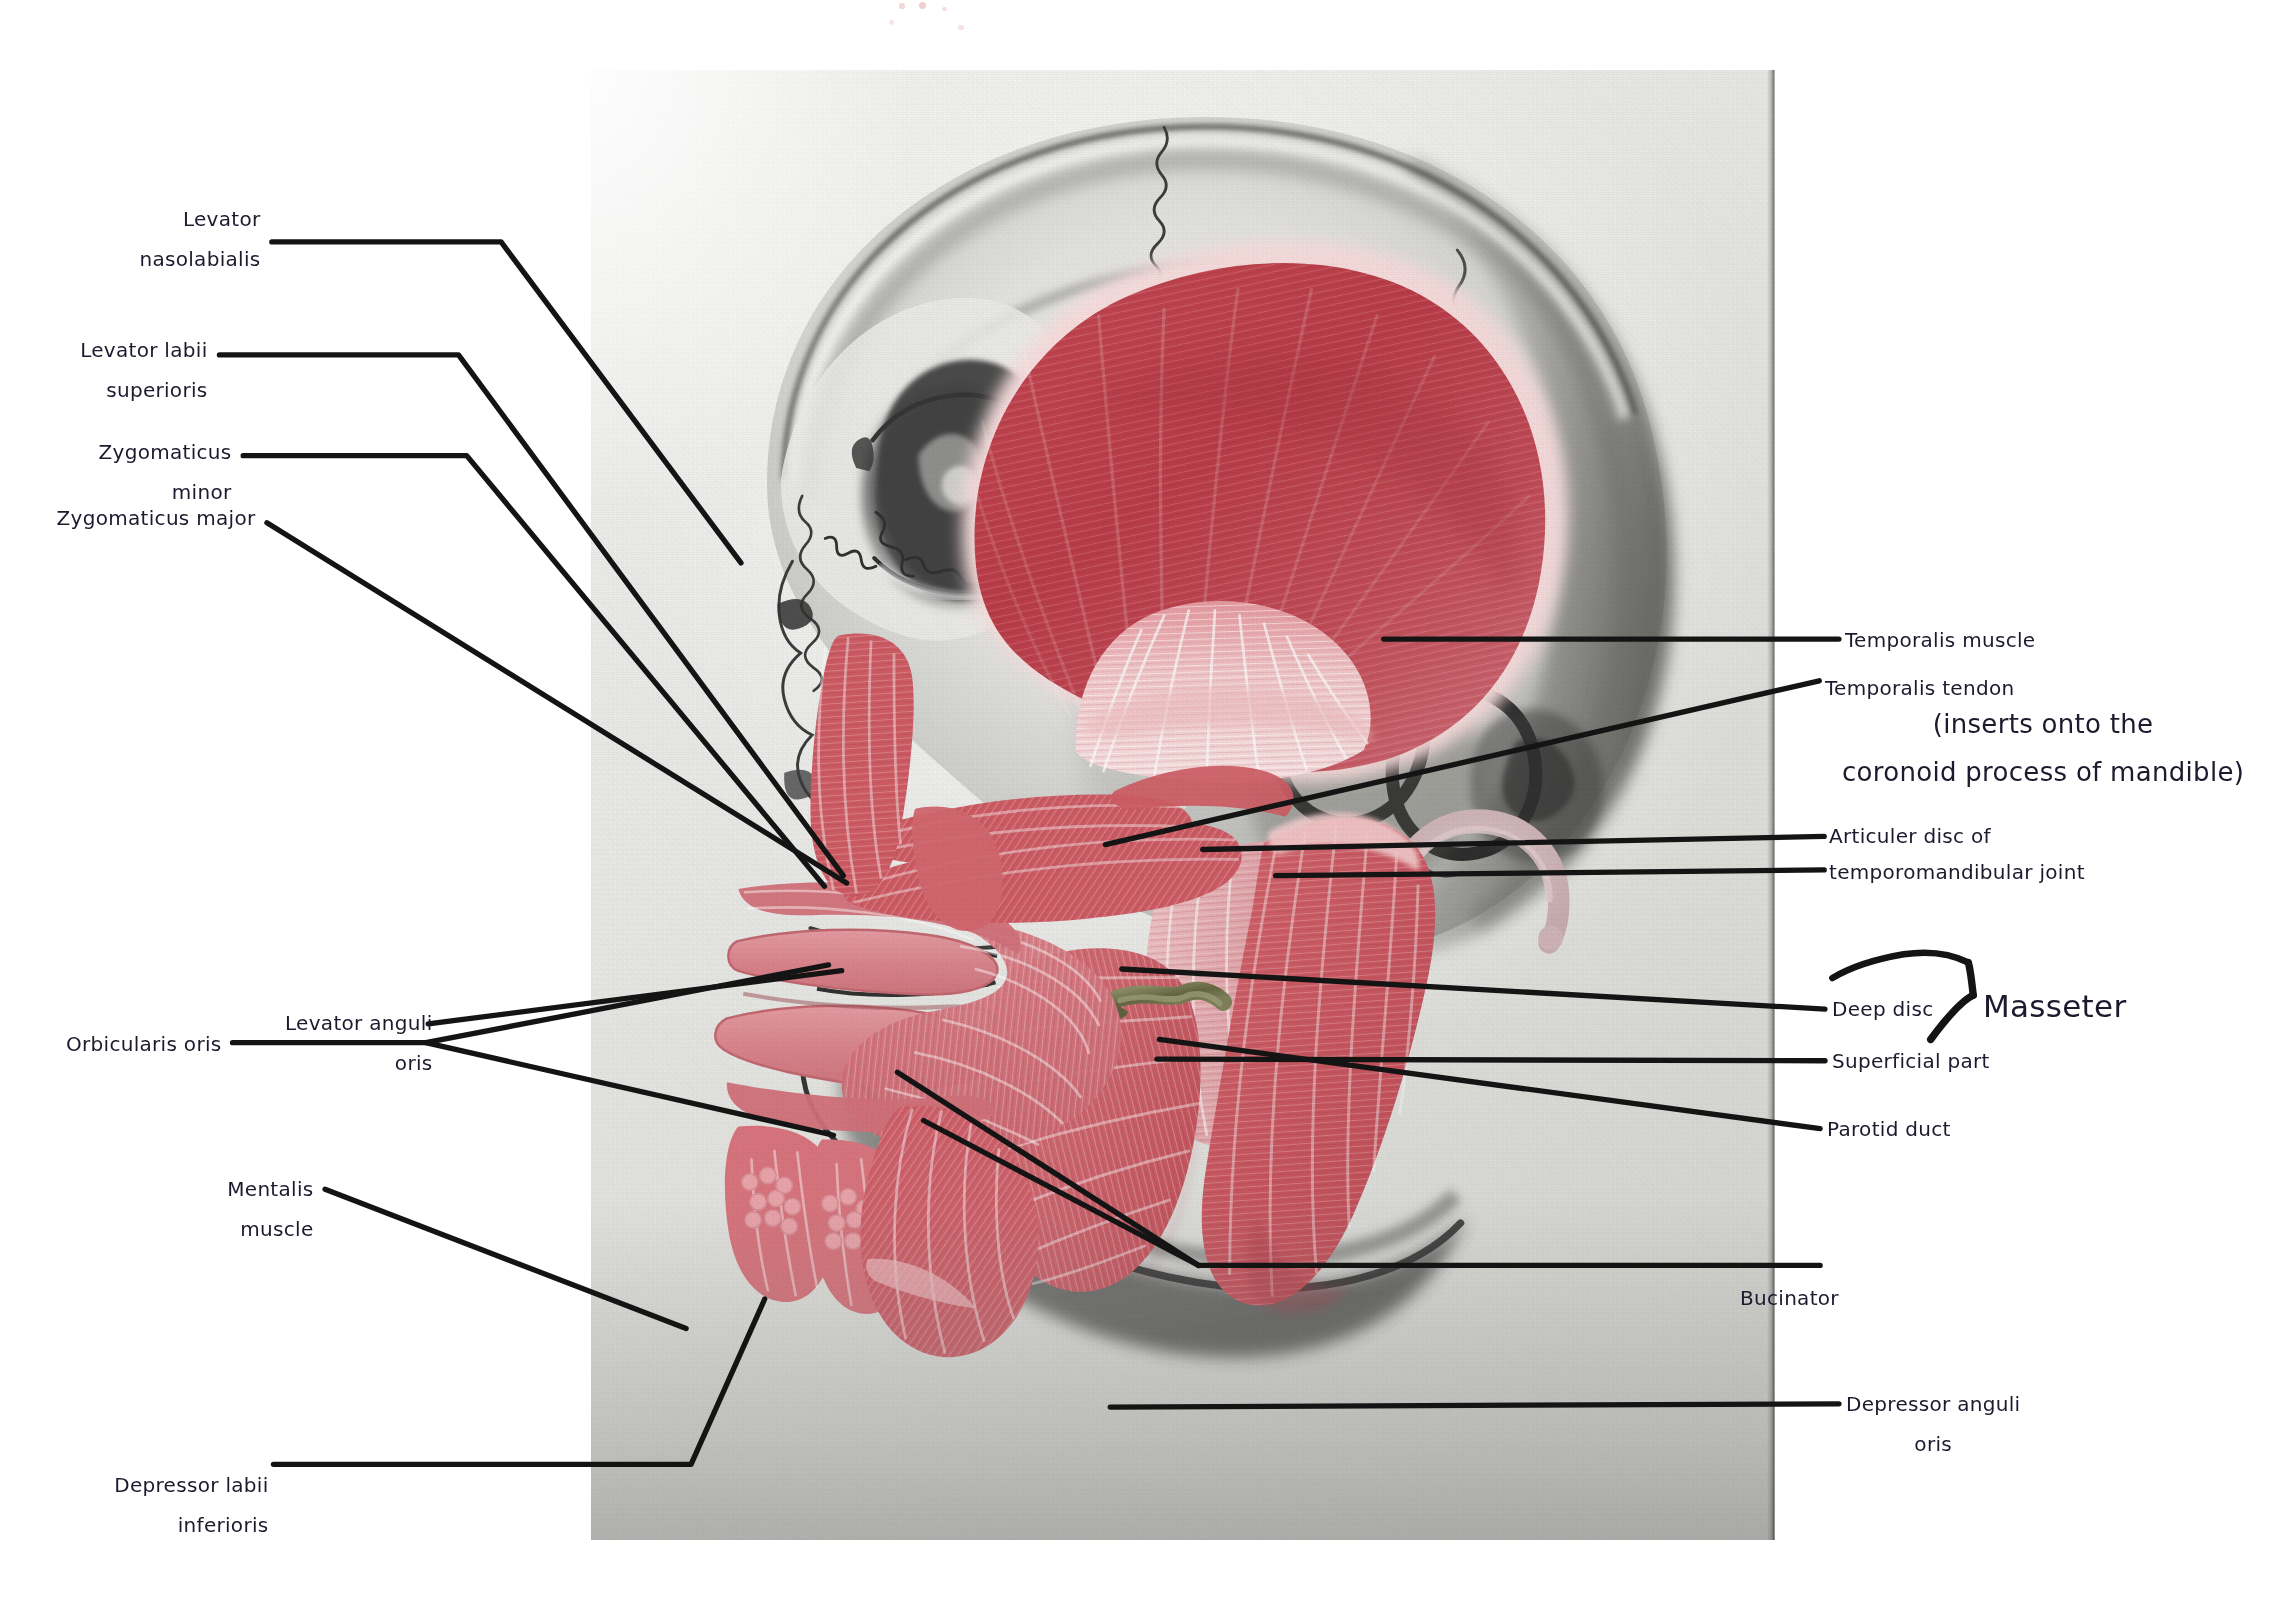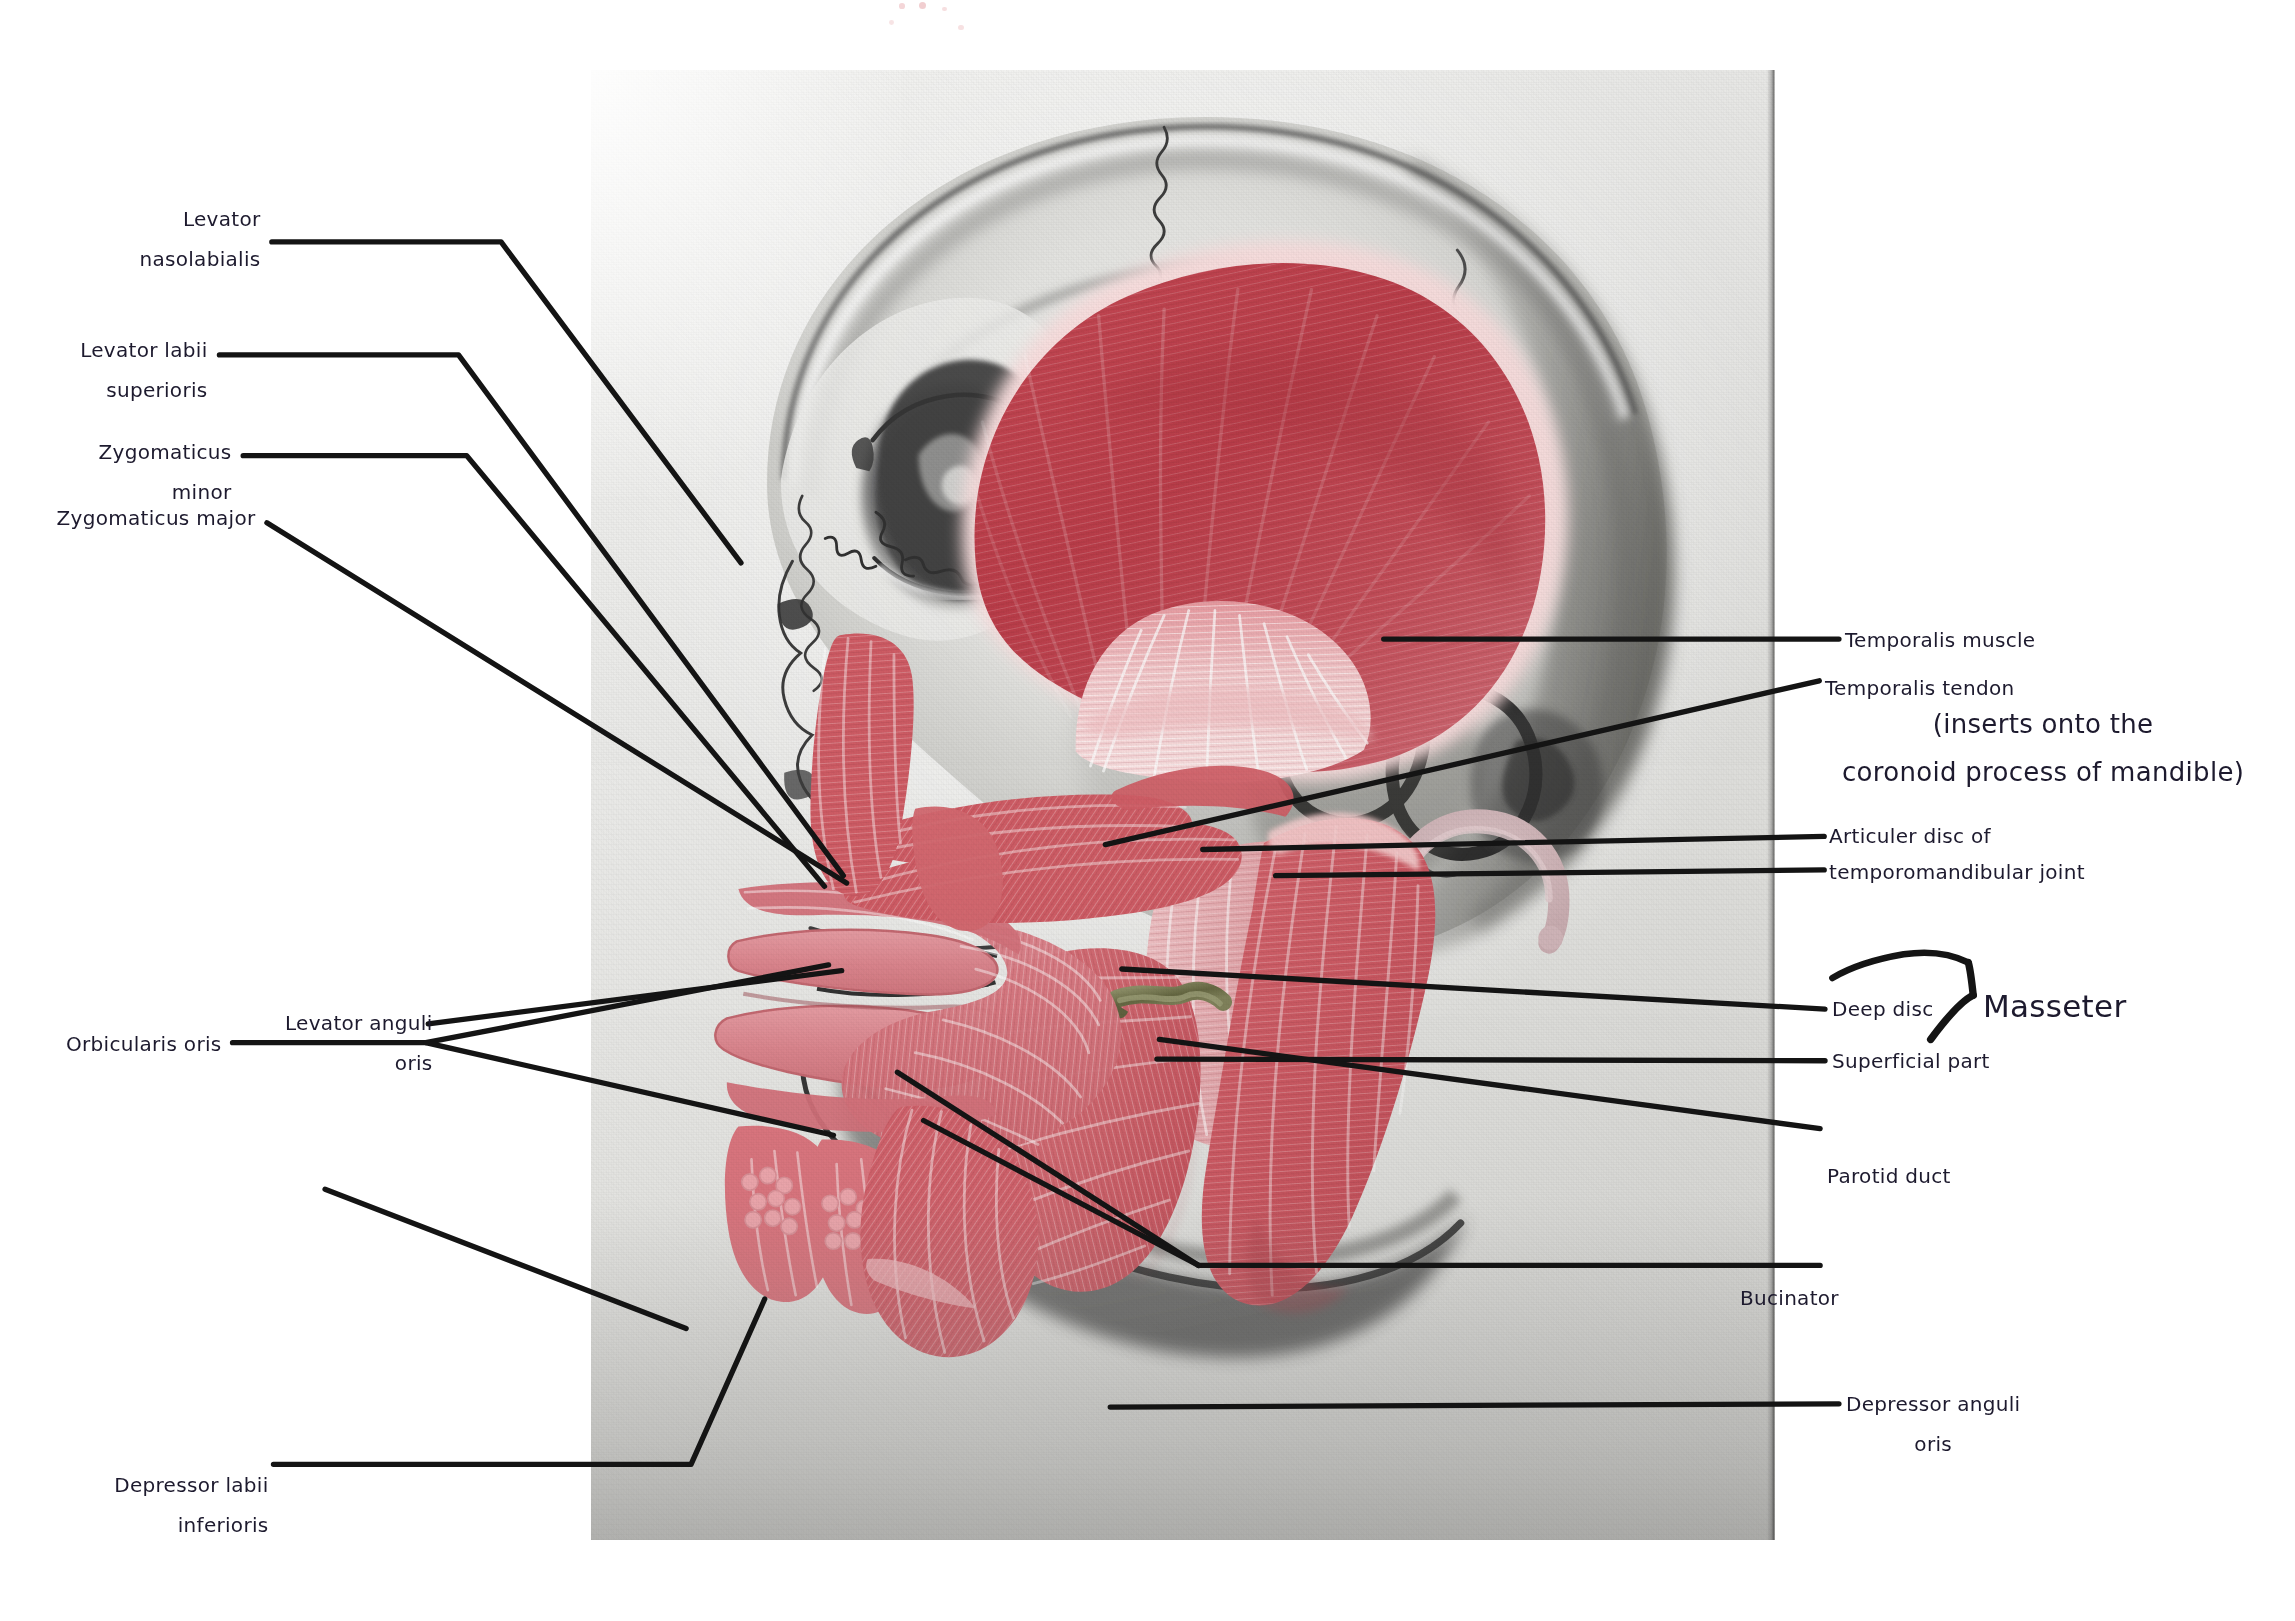--- a/index.html
+++ b/index.html
@@ -611,20 +611,22 @@
   <div class="lbl l" style="left:0px;top:432px;width:243px;padding-right:11.5px;box-sizing:border-box;">Zygomaticus
 minor</div>
 
   <div class="lbl l" style="left:0px;top:498px;width:267px;padding-right:11.5px;box-sizing:border-box;">Zygomaticus major</div>
 
   <div class="lbl l" style="left:16px;top:1003px;width:428px;padding-right:11.5px;box-sizing:border-box;">Levator anguli
 oris</div>
 
   <div class="lbl l" style="left:0px;top:1024px;width:233px;padding-right:11.5px;box-sizing:border-box;">Orbicularis oris</div>
 
+  <div class="lbl l" style="left:0px;top:1169px;width:325px;padding-right:11.5px;box-sizing:border-box;">Mentalis
+muscle</div>
 
   <div class="lbl l" style="left:6px;top:1445px;width:274px;padding-right:11.5px;box-sizing:border-box;margin-top:20px;">Depressor labii
 inferioris</div>
 
   <div class="lbl r" style="left:1845px;top:620px;">Temporalis muscle</div>
 
   <div class="lbl r" style="left:1825px;top:668px;">Temporalis tendon</div>
 
   <div class="lbl r sm" style="left:1842px;top:700px;">(inserts onto the
   coronoid process of mandible)</div>
@@ -632,21 +634,21 @@
   <div class="lbl r" style="left:1829px;top:816px;">Articuler disc of</div>
 
   <div class="lbl r" style="left:1829px;top:852px;">temporomandibular joint</div>
 
   <div class="lbl r" style="left:1832px;top:989px;">Deep disc</div>
 
   <div class="lbl r" style="left:1832px;top:1041px;">Superficial part</div>
 
   <div class="lbl r" style="left:1983px;top:986px;font-size:31px;">Masseter</div>
 
-  <div class="lbl r" style="left:1827px;top:1109px;margin-top:47px;">Parotid duct</div>
+  <div class="lbl r" style="left:1827px;top:1109px;">Parotid duct</div>
 
   <div class="lbl r" style="left:1740px;top:1246px;margin-top:32px;">Bucinator</div>
 
   <div class="lbl r" style="left:1846px;top:1384px;">Depressor anguli
 oris</div>
 
 </div>
 
 
 </body></html>

